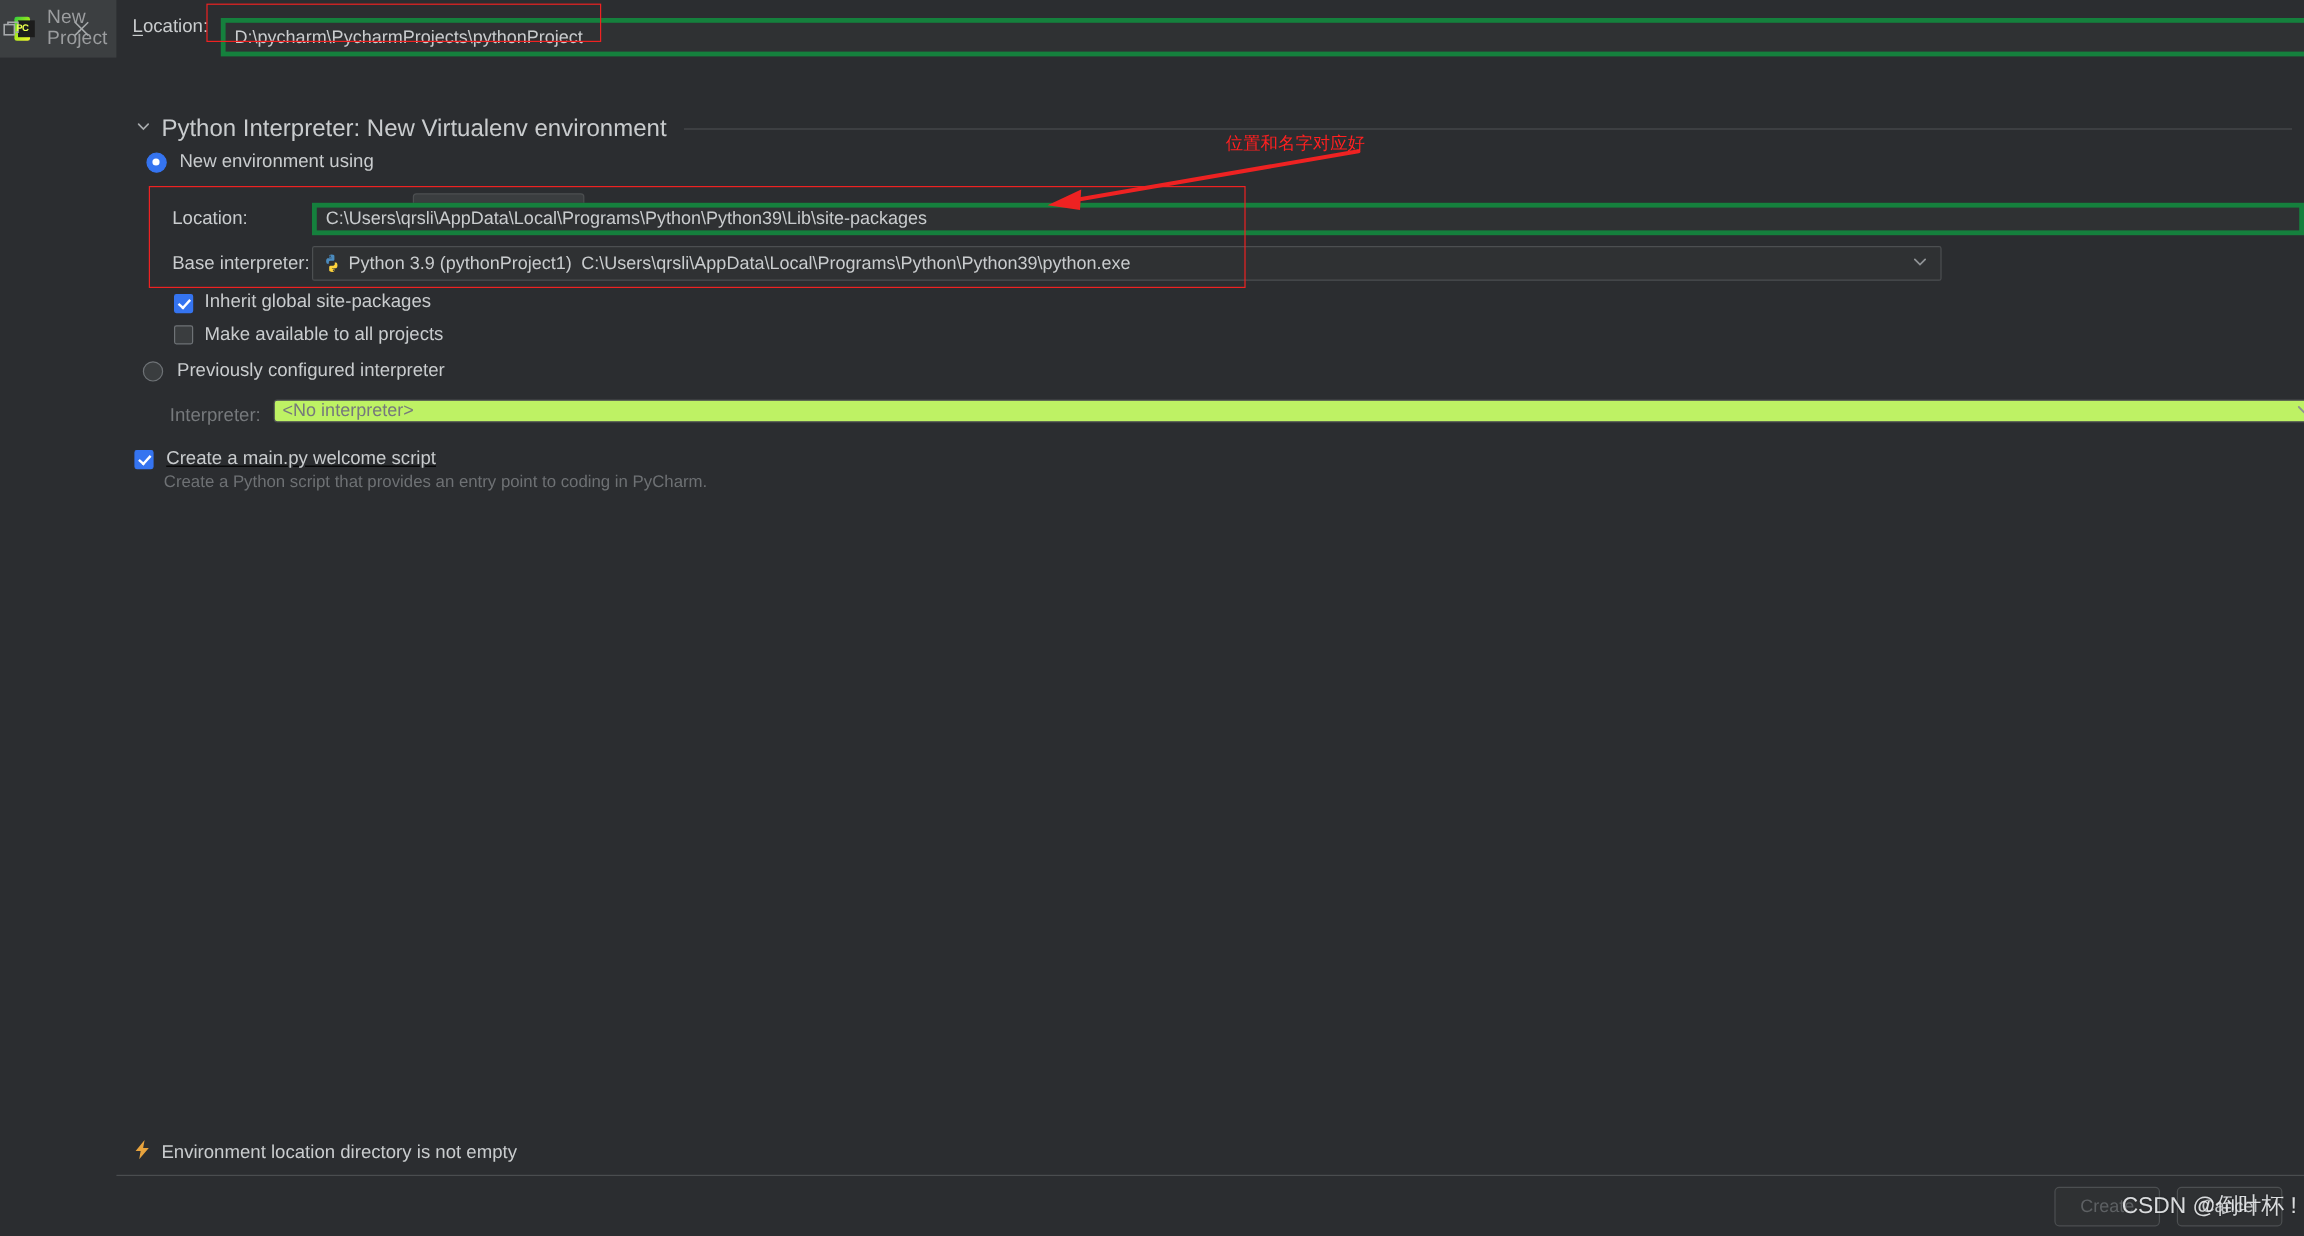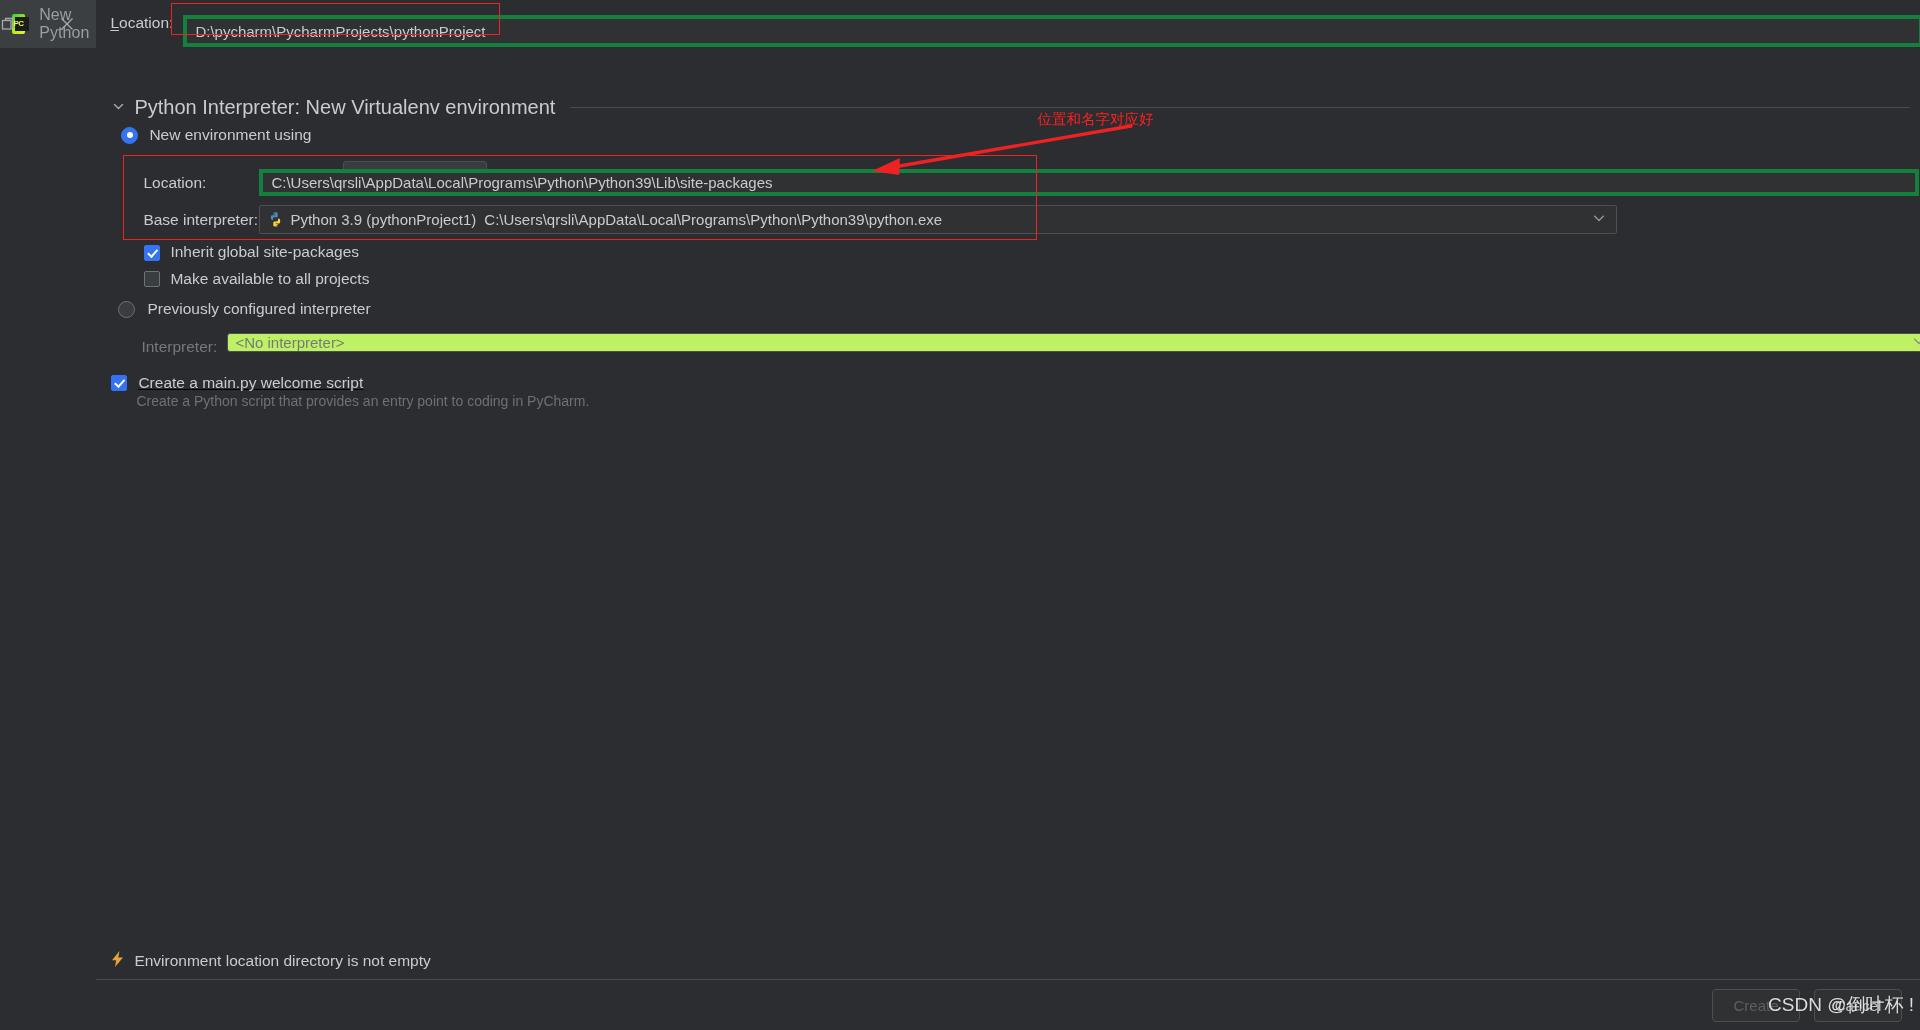--- a/index.html
+++ b/index.html
@@ -199,21 +199,21 @@
 </style>
 </head>
 <body>
 
 <div class="window">
 
   <div class="titlebar">
     <div class="app-icon">
       <span class="pc">PC</span>
     </div>
-    <div class="title-text">New Python</div>
+    <div class="title-text">New Project</div>
 
     <div class="win-controls">
       <div class="win-btn">
         <svg width="14" height="14" viewBox="0 0 14 14">
             <line x1="1" y1="7" x2="13" y2="7" stroke="#a7aaac" stroke-width="1.3"></line>
           </svg>
       </div>
       <div class="win-btn">
         <svg width="16" height="16" viewBox="0 0 16 16">
           <rect x="1.5" y="4.5" width="8.5" height="8.5" fill="none" stroke="#a7aaac" stroke-width="1.3"></rect>
@@ -338,21 +338,21 @@
     <div class="hint" style="position:absolute; left:40px; top:393px;">Create a Python script that provides an entry point to coding in PyCharm.</div>
 
     <div class="anno-box" style="left:75px; top:3px; width:329px; height:32px;"></div>
     <div class="anno-box" style="left:27px; top:155px; width:914px; height:85px;"></div>
 
     <svg class="anno-arrow" style="left:770px; top:120px;" width="270" height="60" viewBox="0 0 270 60">
       <line x1="265" y1="6" x2="22" y2="48" stroke="#ee2222" stroke-width="3.4" stroke-linecap="round"></line>
       <path d="M6 51 L34 38 L33 55 Z" fill="#ee2222"></path>
     </svg>
 
-    <div class="anno-text" style="left:925px; top:110px;margin-left:16px;">位置和名字对应好</div>
+    <div class="anno-text" style="left:925px; top:110px;">位置和名字对应好</div>
 
     <div class="warn" style="bottom:58px;">
       <span>
         <svg width="15" height="18" viewBox="0 0 15 18">
           <path d="M9.5 1 L2 10.2 h4.2 L5 17 L13 7.6 H8.3 z" fill="#e8a33d"></path>
         </svg>
       </span>
       <span>Environment location directory is not empty</span>
     </div>
 

